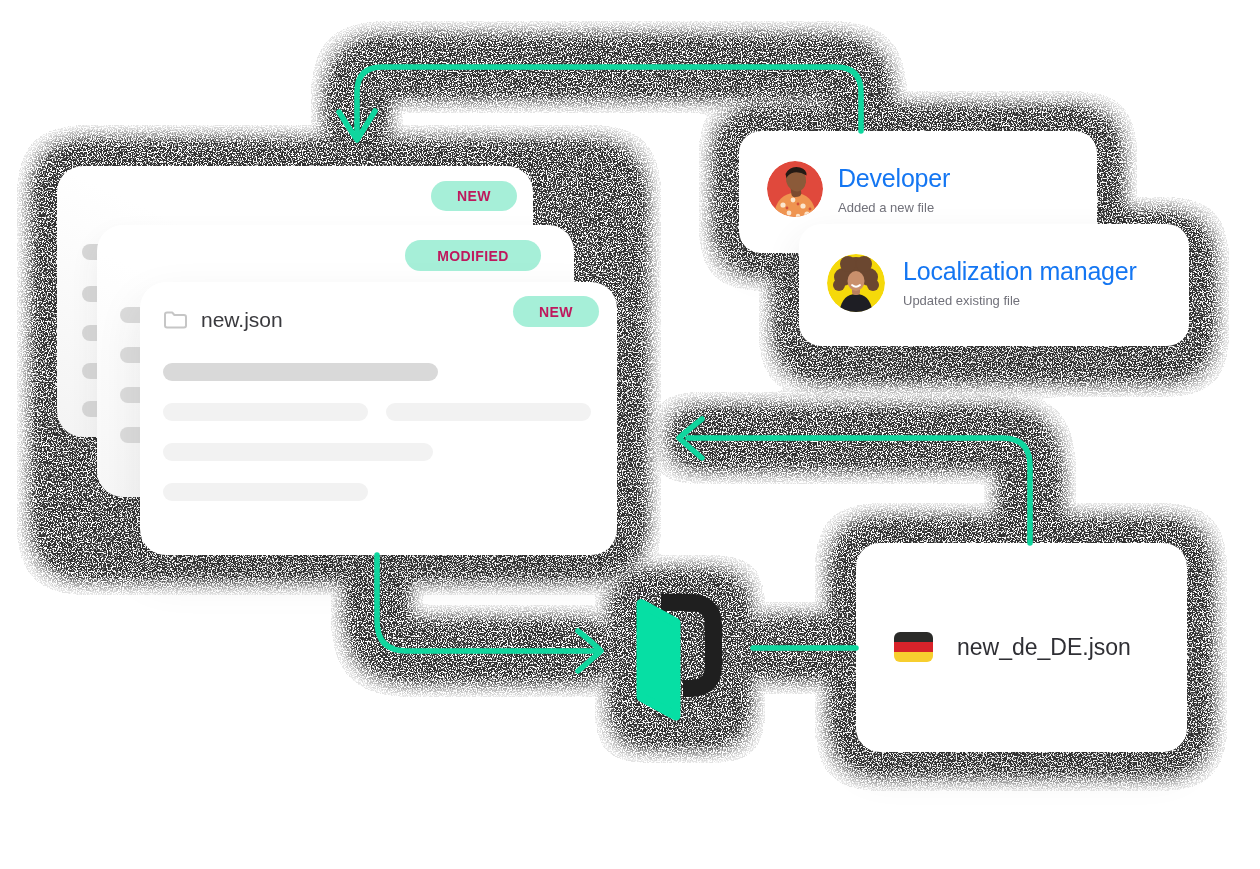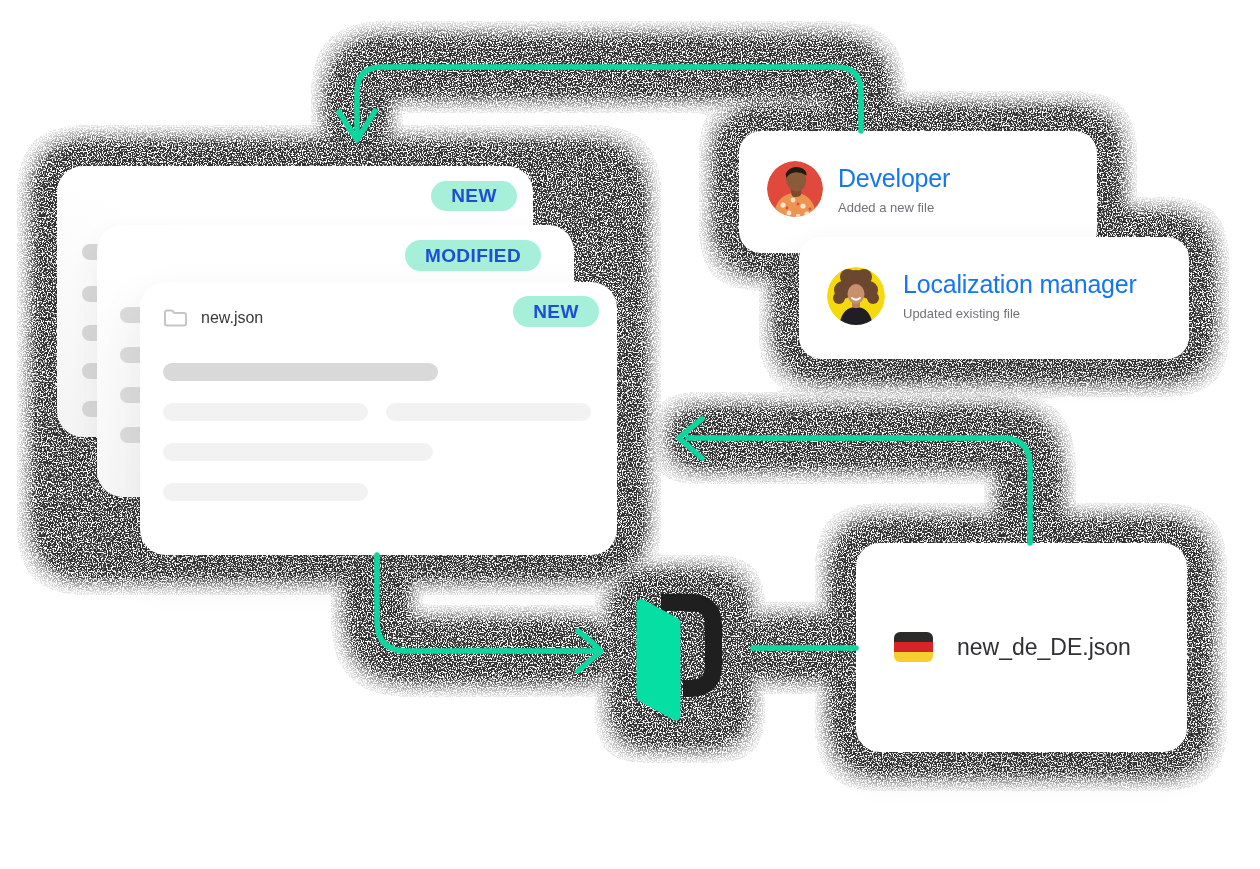--- a/index.html
+++ b/index.html
@@ -21,28 +21,28 @@
     left:97px;top:225px;width:477px;height:272px;
     background:linear-gradient(205deg,#ffffff 50%,#f0f0f0 140%);
     box-shadow:0 14px 30px rgba(60,60,60,.07);
   }
   .card-front{
     left:140px;top:282px;width:477px;height:273px;background:#ffffff;
     box-shadow:0 20px 45px rgba(50,50,50,.10);
   }
   .badge{
     position:absolute;display:flex;align-items:center;justify-content:center;
-    background:#a6efd8;color:#1d4ed8;border-radius:999px;
-    font-size:19px;font-weight:bold;letter-spacing:.4px;
+    background:#a6efd8;color:#be185d;border-radius:999px;
+    font-size:14px;font-weight:bold;letter-spacing:.4px;
   }
   .pillcol{position:absolute;border-radius:999px;}
   .bar{position:absolute;border-radius:999px;}
 
   .file-title-row{position:absolute;left:23px;top:26px;display:flex;align-items:center;gap:13px;}
-  .file-title{font-size:16px;color:#3a3a3e;}
+  .file-title{font-size:21px;color:#3a3a3e;}
 
   
   .activity-card{position:absolute;background:#fff;border-radius:22px;box-shadow:0 16px 36px rgba(60,60,60,.10);}
   .avatar{position:absolute;left:28px;top:30px;border-radius:50%;overflow:hidden;}
   .role{position:absolute;font-size:25px;font-weight:500;color:#1476f2;letter-spacing:-.2px;}
   .action{position:absolute;font-size:13px;color:#71717a;}
 
   
   .files-card{position:absolute;left:856px;top:543px;width:331px;height:209px;border-radius:24px;
     background:#fff;box-shadow:0 18px 40px rgba(60,60,60,.10);}
@@ -136,21 +136,21 @@
         </g>
         <rect x="24" y="24" width="10" height="12" rx="4" fill="#7c4a2f" transform="rotate(-8 29 30)"></rect>
         <ellipse cx="29" cy="18.5" rx="10" ry="12" fill="#8b5a39" transform="rotate(-13 29 18.5)"></ellipse>
         <path d="M18.5 13 Q23 4.5 33 6.5 Q40 8.5 39.5 14.5 Q33 10.5 27 11.5 Q21.5 12.5 19.5 17 Z" fill="#241a14"></path>
       </svg>
     </div>
     <div class="role" style="left:99px;top:33px;">Developer</div>
     <div class="action" style="left:99px;top:69px;">Added a new file</div>
   </div>
 
-  <div class="activity-card" style="left:799px;top:237px;width:390px;height:122px;">
+  <div class="activity-card" style="left:799px;top:224px;width:390px;height:122px;">
     <div class="avatar" style="width:58px;height:58px;">
       <svg width="58" height="58" viewBox="0 0 58 58">
         <circle cx="29" cy="29" r="29" fill="#f5d90a"></circle>
         <g fill="#6b4730">
           <circle cx="29" cy="18" r="15"></circle>
             <circle cx="16" cy="23" r="9"></circle>
             <circle cx="42" cy="23" r="9"></circle>
           <circle cx="21" cy="10" r="8"></circle>
             <circle cx="37" cy="10" r="8"></circle>
           <circle cx="12" cy="31" r="6"></circle>

